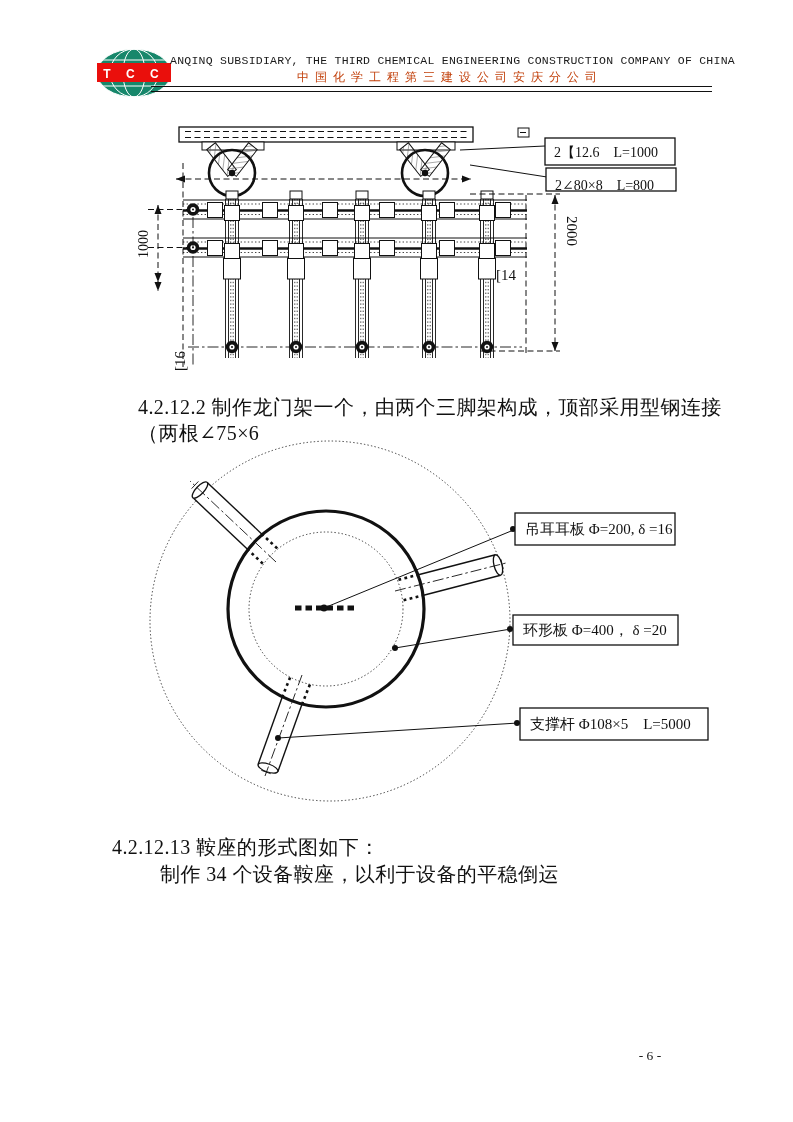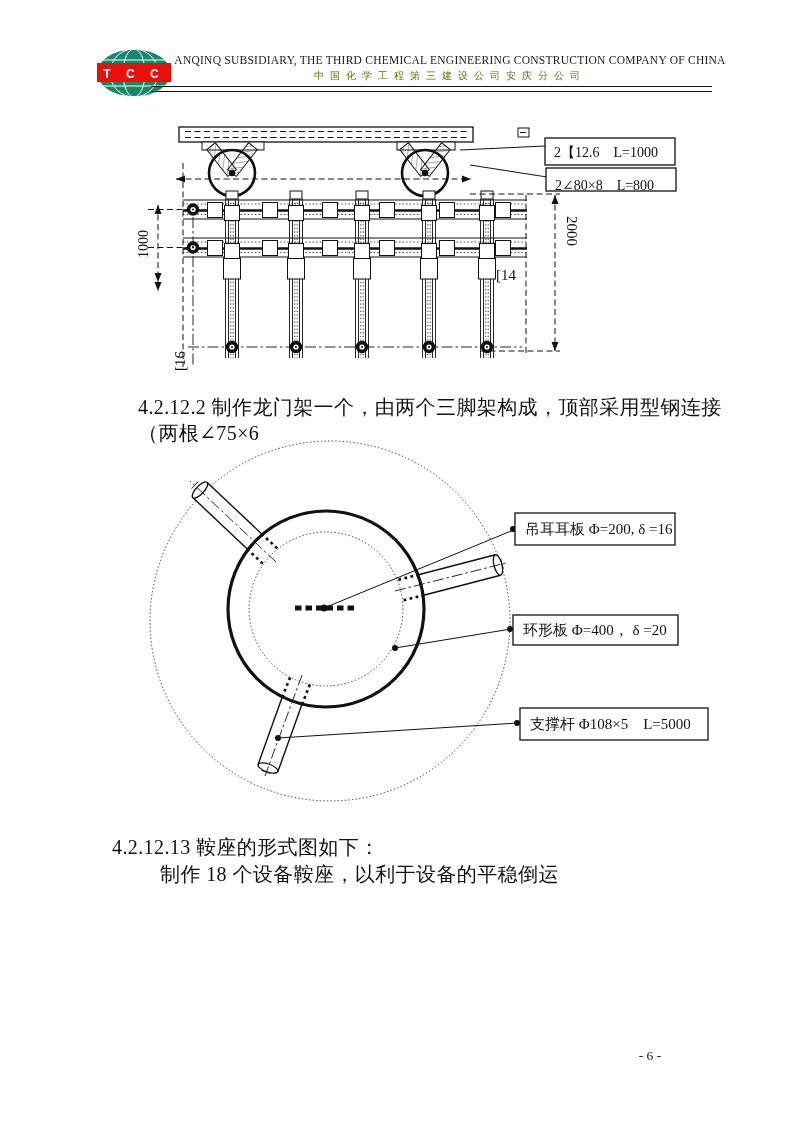--- a/index.html
+++ b/index.html
@@ -1,24 +1,24 @@
 <!DOCTYPE html>
 <html><head>
 <meta charset="utf-8">
 <style>
   html,body{margin:0;padding:0;background:#888;}
   .page{position:relative;width:793px;height:1122px;background:#fff;margin:0 auto;overflow:hidden;
         font-family:"Liberation Serif","DejaVu Serif",serif;color:#111;}
   .abs{position:absolute;}
   
   .hdr-en{left:170px;top:54px;width:560px;text-align:center;
-          font-family:Liberation Serif, serif;
+          font-family:Liberation Mono, monospace;
           font-size:11.5px;letter-spacing:.25px;color:#1a1a1a;white-space:nowrap;}
   .hdr-zh{left:170px;top:69px;width:560px;text-align:center;
-          font-size:10px;letter-spacing:6px;color:#4d7c0f;white-space:nowrap;}
+          font-size:12px;letter-spacing:6px;color:#c2410c;white-space:nowrap;}
   .hdr-rule{left:151px;top:86px;width:561px;height:4px;
             border-top:1.4px solid #111;border-bottom:1.4px solid #111;}
   
   .para{font-size:20px;letter-spacing:.4px;color:#111;}
   .p1{left:138px;top:394px;width:590px;line-height:26px;}
   .p2{left:112px;top:834px;width:600px;line-height:27px;}
   .p2 .indent{padding-left:48px;}
   .pageno{left:618px;top:1048px;width:64px;text-align:center;font-size:13.5px;}
   
   svg{overflow:visible;}
@@ -281,18 +281,18 @@
       <text class="txt t15" x="383" y="197">环形板  Φ=400，  δ =20</text>
     </g>
     <g>
       <rect class="wbox2" x="380" y="270" width="188" height="32"></rect>
       <text class="txt t15" x="390" y="291">支撑杆  Φ108×5　L=5000</text>
     </g>
   </svg>
 
   <div class="abs para p2">
     <div>4.2.12.13 鞍座的形式图如下：</div>
-    <div class="indent">制作 18 个设备鞍座，以利于设备的平稳倒运</div>
+    <div class="indent">制作 34 个设备鞍座，以利于设备的平稳倒运</div>
   </div>
 
   <div class="abs pageno">- 6 -</div>
 
 </div>
 
 </body></html>

